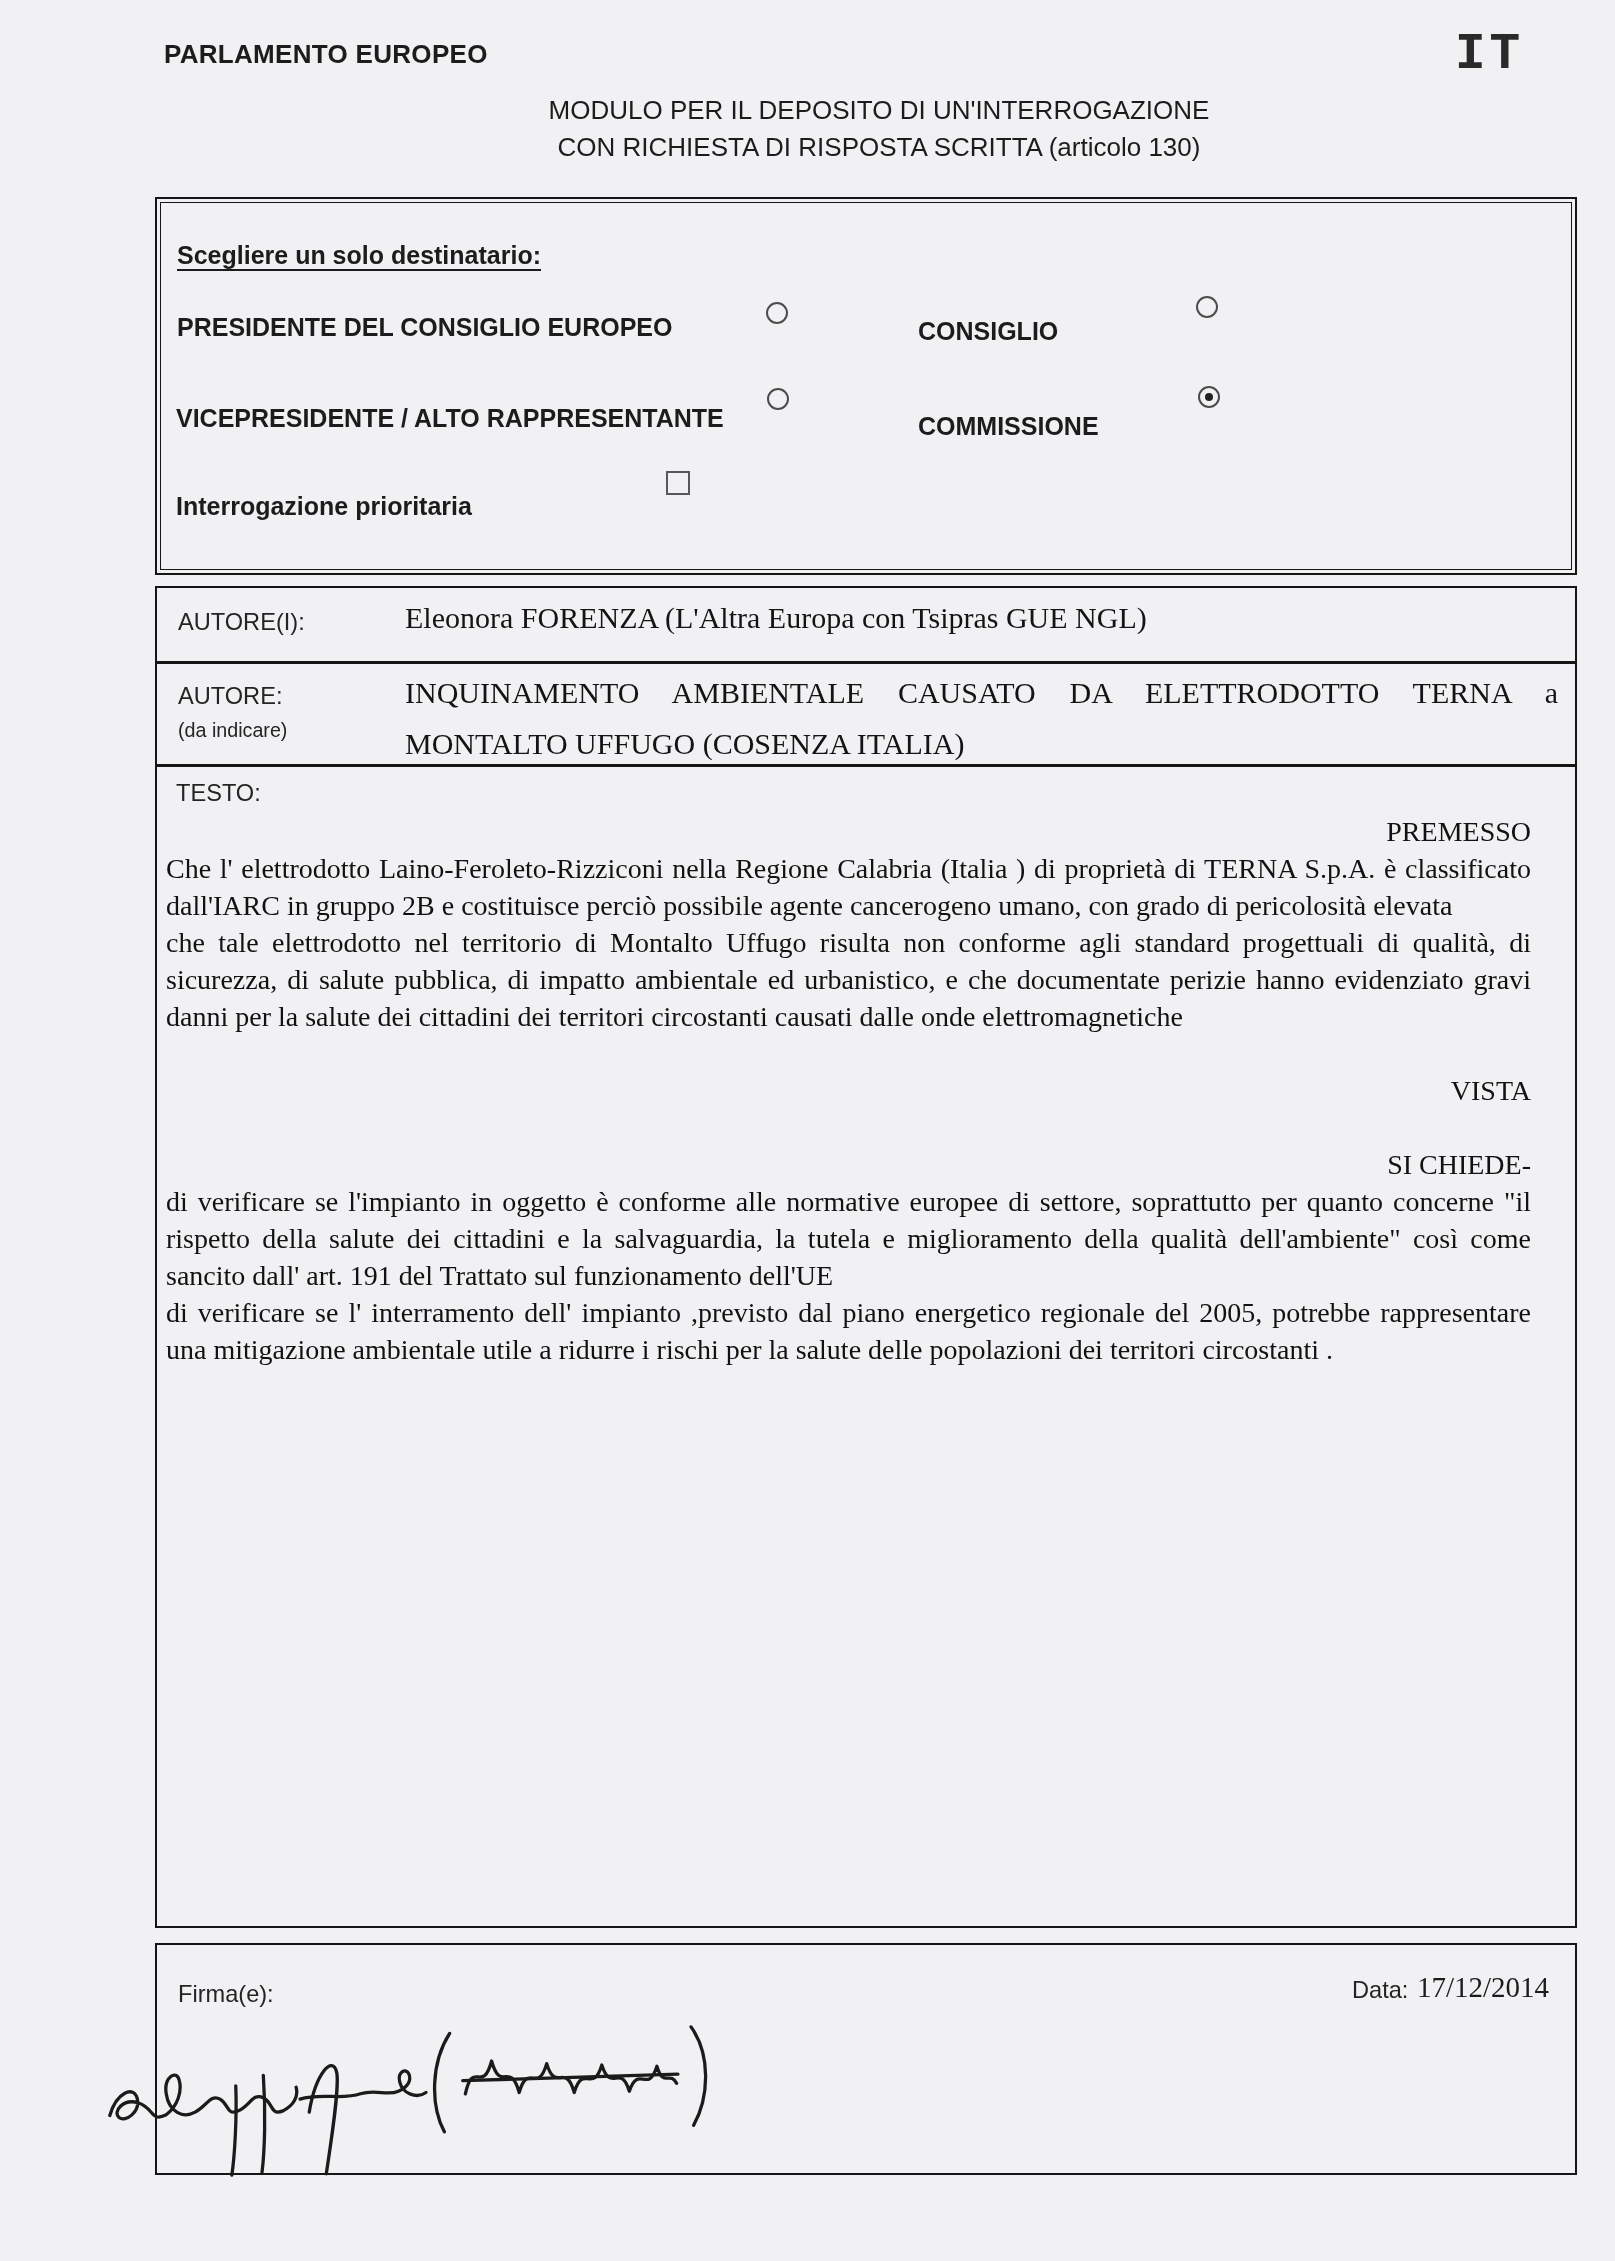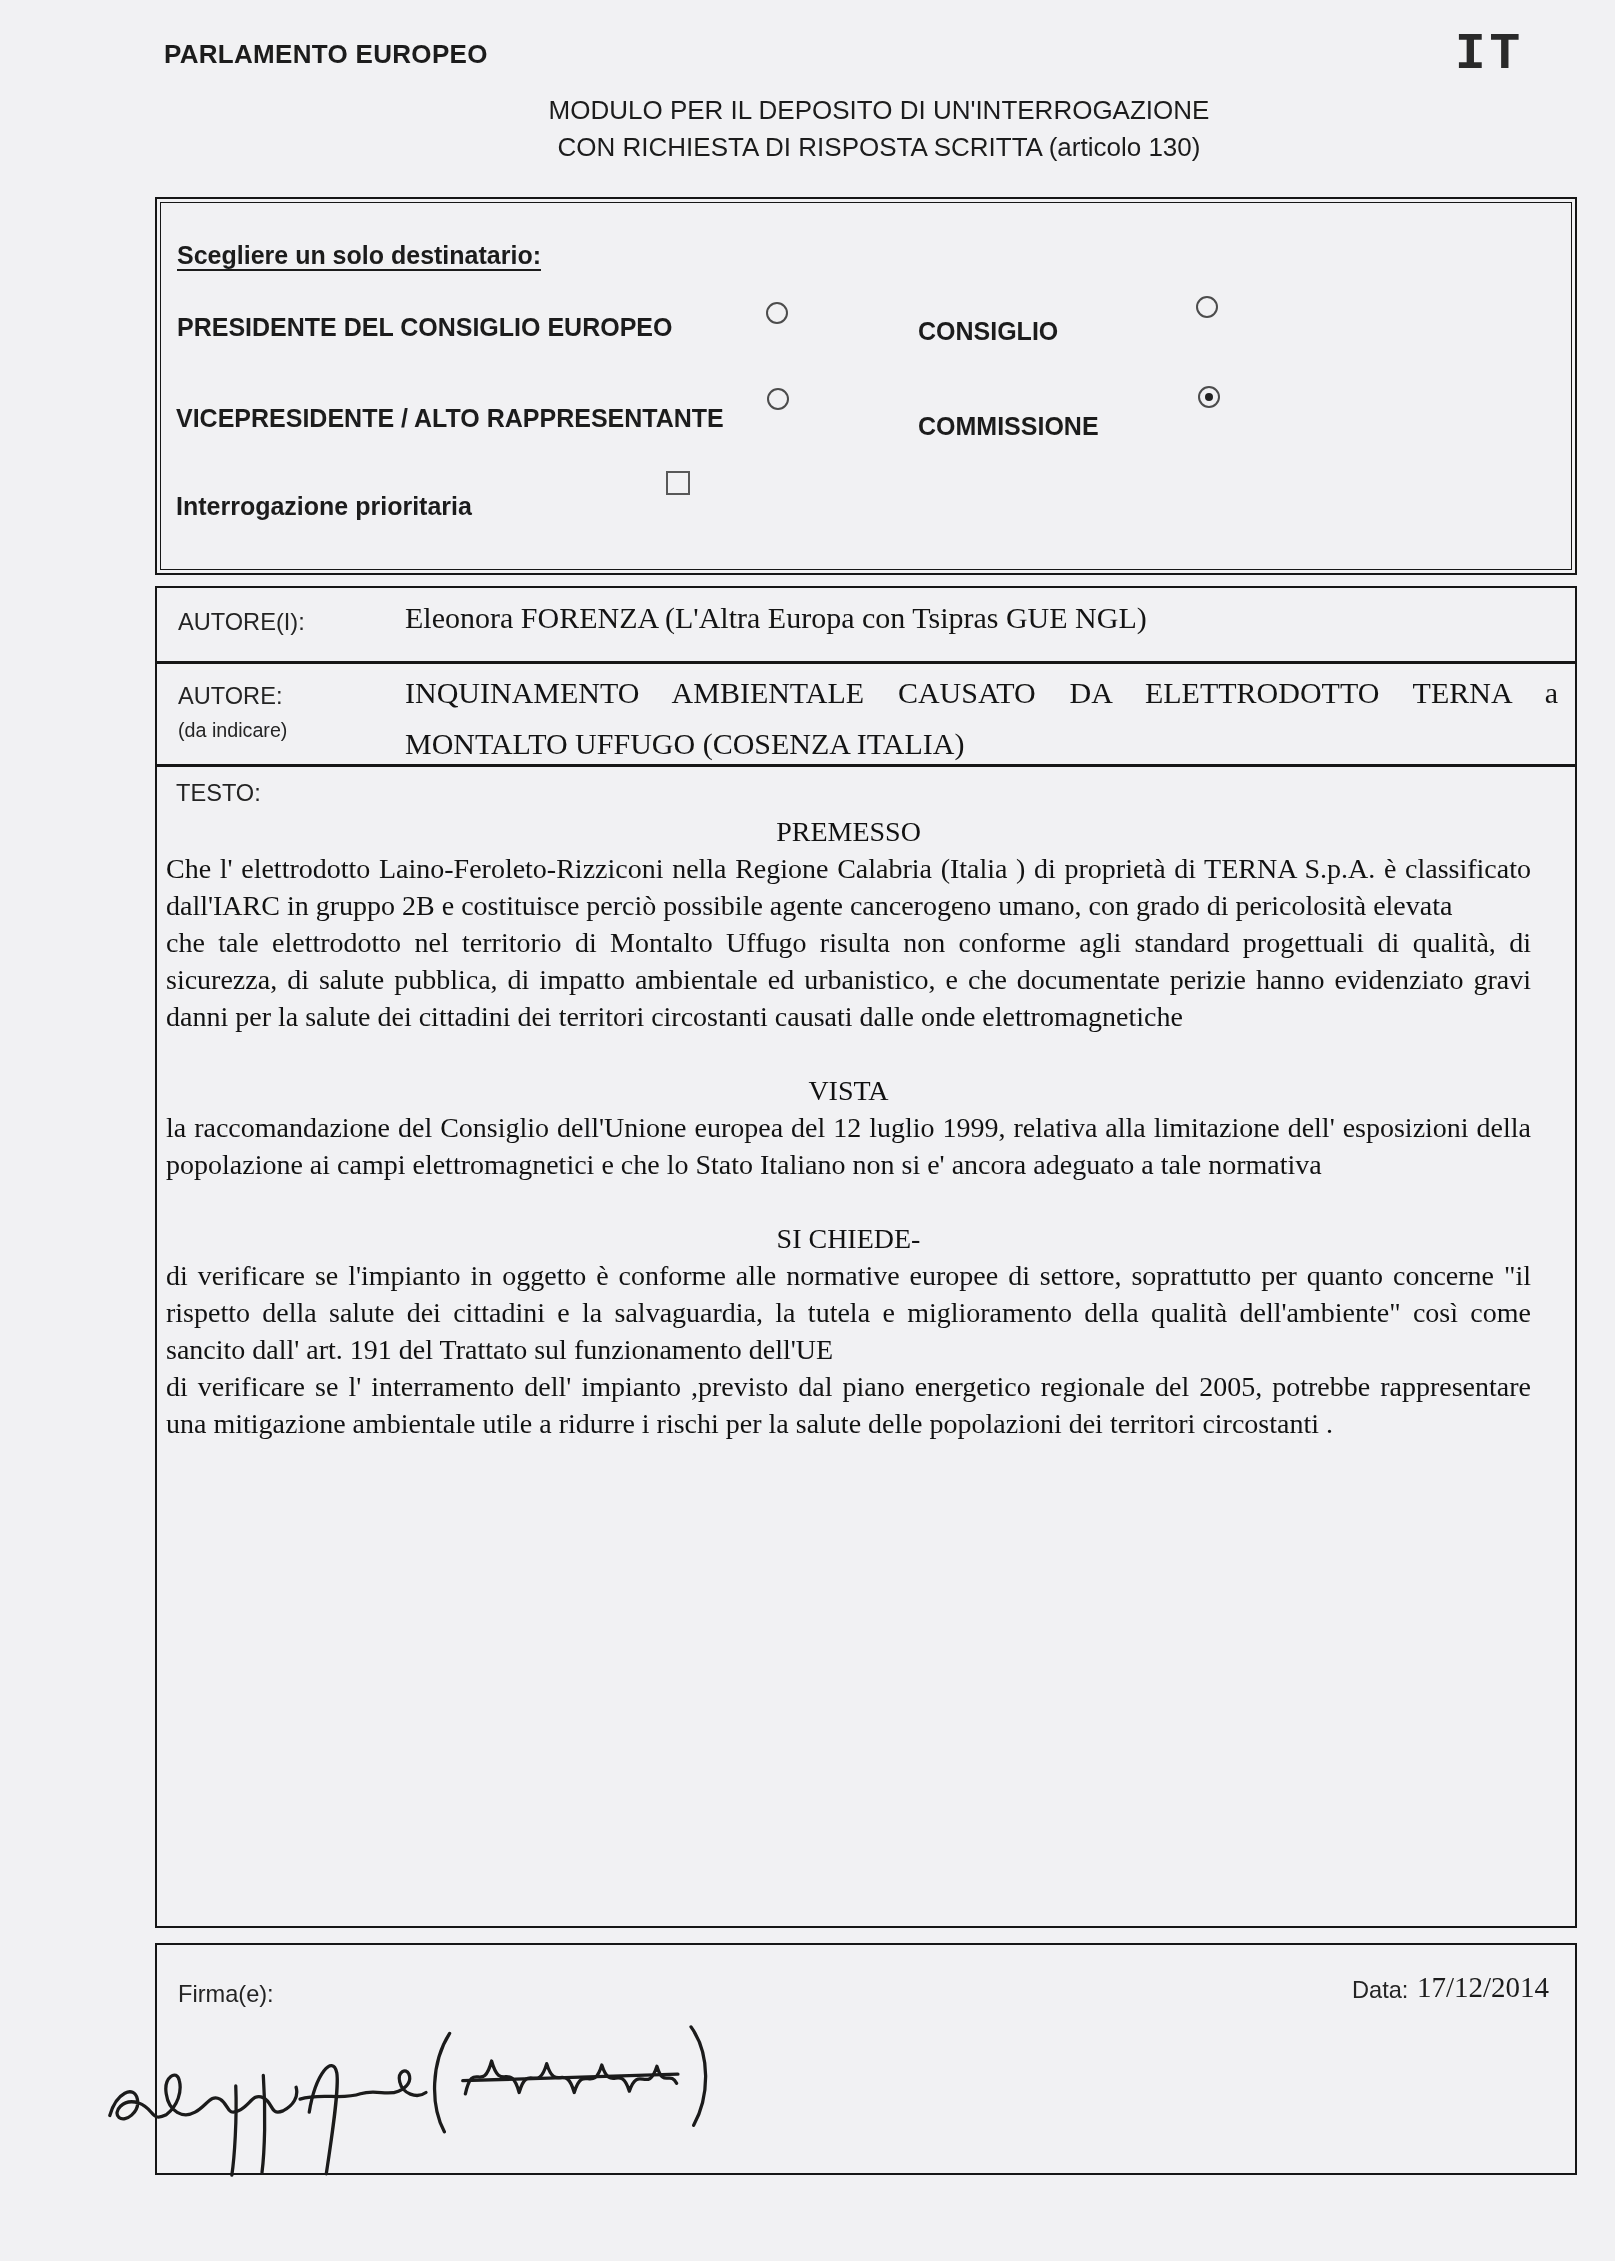--- a/index.html
+++ b/index.html
@@ -29,21 +29,21 @@
   
   .field-label{font-size:23.6px;color:#242424;}
   .field-sublabel{font-size:19.7px;color:#242424;}
   .serif-value{font-family:"Liberation Serif", serif;font-size:30px;color:#141414;}
   .oggetto-value{width:1153px;}
   .oggetto-line1{text-align:justify;text-align-last:justify;line-height:39px;}
   .oggetto-line2{line-height:39px;margin-top:11.8px;}
   
   .testo-body{left:166px;top:813px;width:1365px;font-family:"Liberation Serif", serif;font-size:28px;line-height:37px;color:#121212;}
   .testo-body p{margin:0;text-align:justify;}
-  .testo-body .bhead{margin:0;text-align:center;}
+  .testo-body .bhead{margin:0;text-align:right;}
   .testo-body .gap{margin-top:37px;}
   
   .date-value{font-family:"Liberation Serif", serif;font-size:29px;}
   .sig-svg{left:98px;top:2007px;}
   .sig-svg path{fill:none;stroke:#1b1b1b;stroke-width:5;stroke-linecap:round;stroke-linejoin:round;}
 </style>
 </head>
 <body>
 
 <div id="page">
@@ -88,21 +88,20 @@
     <div class="oggetto-line2">MONTALTO UFFUGO (COSENZA ITALIA)</div>
   </div>
 
   <div class="box" style="left:155px;top:765px;width:1422px;height:1163px;"></div>
   <div class="abs field-label" style="left:176px;top:780px;">TESTO:</div>
   <div class="abs testo-body">
     <p class="bhead">PREMESSO</p>
     <p>Che l' elettrodotto Laino-Feroleto-Rizziconi nella Regione Calabria (Italia ) di proprietà di TERNA S.p.A. è classificato dall'IARC in gruppo 2B  e costituisce perciò possibile agente cancerogeno umano, con grado di pericolosità elevata</p>
     <p>che tale elettrodotto nel territorio di Montalto Uffugo risulta non conforme agli standard progettuali di qualità, di sicurezza, di salute pubblica, di impatto ambientale ed urbanistico, e che documentate perizie hanno evidenziato gravi danni per la salute dei cittadini dei territori circostanti causati dalle onde elettromagnetiche</p>
     <p class="bhead gap">VISTA</p>
-    <p>la raccomandazione del Consiglio dell'Unione europea del 12 luglio 1999, relativa alla limitazione dell' esposizioni della popolazione ai campi elettromagnetici e che lo Stato Italiano non si e' ancora adeguato a tale normativa</p>
     <p class="bhead gap">SI CHIEDE-</p>
     <p>di verificare se l'impianto in oggetto è conforme alle normative europee di settore, soprattutto per quanto concerne "il rispetto della salute dei cittadini e la salvaguardia, la tutela e miglioramento della qualità dell'ambiente" così come sancito dall' art. 191 del Trattato sul funzionamento dell'UE</p>
     <p>di verificare se l' interramento dell' impianto ,previsto dal piano energetico regionale del 2005, potrebbe rappresentare una mitigazione ambientale utile a ridurre i rischi per la salute delle popolazioni dei territori circostanti .</p>
   </div>
 
   <div class="box" style="left:155px;top:1943px;width:1422px;height:232px;border-width:2.6px;"></div>
   <div class="abs field-label" style="left:178px;top:1981px;">Firma(e):</div>
   <div class="abs field-label" style="left:1352px;top:1977px;">Data:</div>
   <div class="abs date-value" style="left:1417px;top:1971px;">17/12/2014</div>
 

